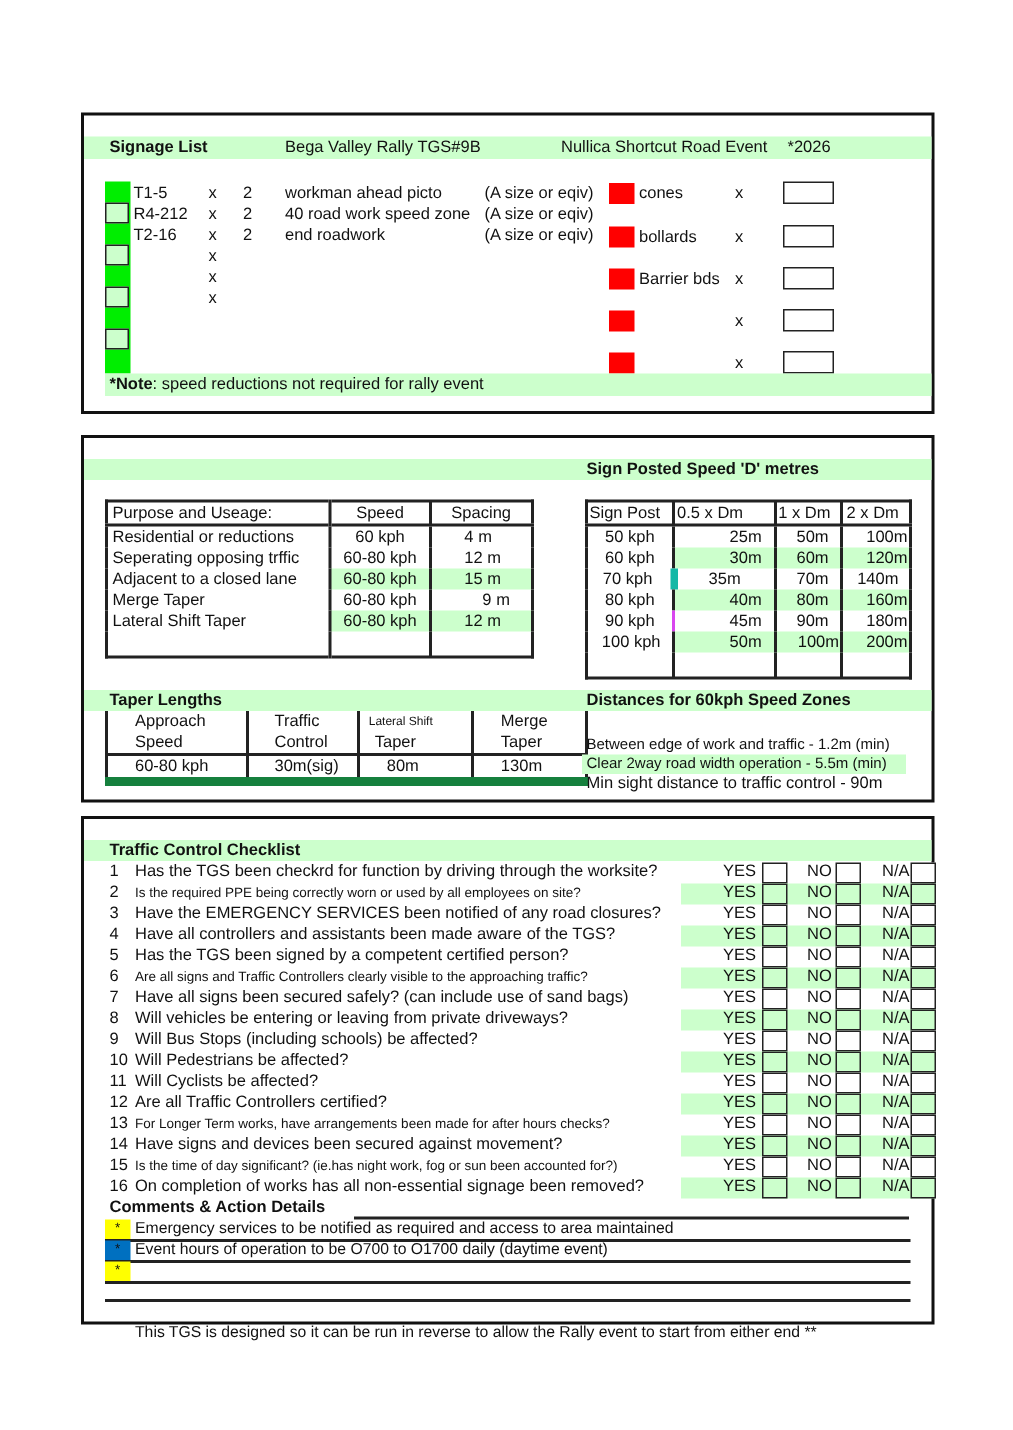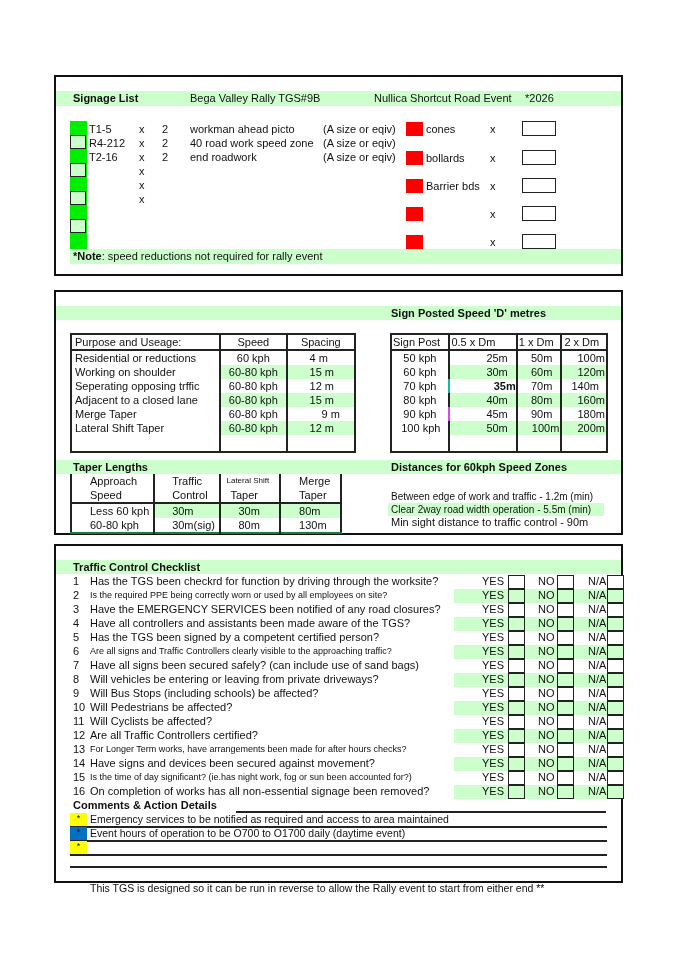--- a/index.html
+++ b/index.html
@@ -104,25 +104,20 @@
       <td>Purpose and Useage:</td>
       <td style="text-align:center;border-left:2px solid #222;">Speed</td>
       <td style="text-align:center;border-left:2px solid #222;">Spacing</td>
     </tr>
     <tr>
       <td>Residential or reductions</td>
       <td style="text-align:center;border-left:2px solid #222;">60 kph</td>
       <td style="border-left:2px solid #222;padding-left:22px;">4   m</td>
     </tr>
     <tr>
-      <td>Working on shoulder</td>
-      <td class="hl" style="text-align:center;border-left:2px solid #222;">60-80 kph</td>
-      <td class="hl" style="border-left:2px solid #222;padding-left:22px;">15 m</td>
-    </tr>
-    <tr>
       <td>Seperating opposing trffic</td>
       <td style="text-align:center;border-left:2px solid #222;">60-80 kph</td>
       <td style="border-left:2px solid #222;padding-left:22px;">12 m</td>
     </tr>
     <tr>
       <td>Adjacent to a closed lane</td>
       <td class="hl" style="text-align:center;border-left:2px solid #222;">60-80 kph</td>
       <td class="hl" style="border-left:2px solid #222;padding-left:22px;">15 m</td>
     </tr>
     <tr>
@@ -164,21 +159,21 @@
       <td style="text-align:right;border-left:2px solid #222;padding-right:1px;">100m</td>
     </tr>
     <tr>
       <td style="text-align:right;padding-right:12px;">60 kph</td>
       <td class="hl" style="text-align:right;border-left:2px solid #222;padding-right:8px;">30m</td>
       <td class="hl" style="text-align:right;border-left:2px solid #222;padding-right:8px;">60m</td>
       <td class="hl" style="text-align:right;border-left:2px solid #222;padding-right:1px;">120m</td>
     </tr>
     <tr>
       <td style="text-align:right;padding-right:12px;">70 kph</td>
-      <td style="text-align:right;border-left:2px solid #14b8a6;padding-right:0;font-weight:bold;">35m</td>
+      <td style="text-align:right;border-left:5px solid #14b8a6;padding-right:22px;">35m</td>
       <td style="text-align:right;border-left:2px solid #222;padding-right:8px;">70m</td>
       <td style="text-align:center;border-left:2px solid #222;padding-right:1px;">140m</td>
     </tr>
     <tr>
       <td style="text-align:right;padding-right:12px;">80 kph</td>
       <td class="hl" style="text-align:right;border-left:2px solid #222;padding-right:8px;">40m</td>
       <td class="hl" style="text-align:right;border-left:2px solid #222;padding-right:8px;">80m</td>
       <td class="hl" style="text-align:right;border-left:2px solid #222;padding-right:1px;">160m</td>
     </tr>
     <tr>
@@ -199,47 +194,41 @@
       <td style="border-left:2px solid #222;"></td>
       <td style="border-left:2px solid #222;"></td>
     </tr>
   </tbody>
     </table>
 
   <div class="band" style="left:0;top:168px;width:565px;height:14px;"></div>
   <div class="abs b" style="left:17px;top:169px;">Taper Lengths</div>
   <div class="abs b" style="left:335px;top:169px;">Distances for 60kph Speed Zones</div>
 
-  <table class="grid" style="left:14px;top:182px;width:272px;border-left:2px solid #222;border-right:2px solid #222;border-bottom:2px solid #15803d;">
+  <table class="grid" style="left:14px;top:182px;width:322px;border-left:2px solid #222;border-right:2px solid #222;border-bottom:6px solid #15803d;">
     <colgroup>
         <col style="width:84px">
         <col style="width:66px">
         <col style="width:68px">
         <col style="width:68px">
       </colgroup>
     <tbody>
         <tr>
       <td style="padding-left:18px;">Approach</td>
       <td style="border-left:2px solid #222;padding-left:17px;">Traffic</td>
       <td style="border-left:2px solid #222;padding-left:6px;font-size:8px;">Lateral Shift</td>
       <td style="border-left:2px solid #222;padding-left:18px;">Merge</td>
     </tr>
     <tr style="border-bottom:2px solid #222;">
       <td style="padding-left:18px;">Speed</td>
       <td style="border-left:2px solid #222;padding-left:17px;">Control</td>
       <td style="border-left:2px solid #222;padding-left:10px;">Taper</td>
       <td style="border-left:2px solid #222;padding-left:18px;">Taper</td>
     </tr>
     <tr>
-      <td style="padding-left:18px;">Less 60 kph</td>
-      <td class="hl" style="border-left:2px solid #222;padding-left:17px;">30m</td>
-      <td class="hl" style="border-left:2px solid #222;padding-left:18px;">30m</td>
-      <td class="hl" style="border-left:2px solid #222;padding-left:18px;">80m</td>
-    </tr>
-    <tr>
       <td style="padding-left:18px;">60-80 kph</td>
       <td style="border-left:2px solid #222;padding-left:17px;">30m(sig)</td>
       <td style="border-left:2px solid #222;padding-left:18px;">80m</td>
       <td style="border-left:2px solid #222;padding-left:18px;">130m</td>
     </tr>
   </tbody>
     </table>
 
   <div class="abs" style="left:335px;top:198px;font-size:10px;">Between edge of work and traffic - 1.2m (min)</div>
   <div class="band" style="left:332px;top:211px;width:216px;height:13px;"></div>

